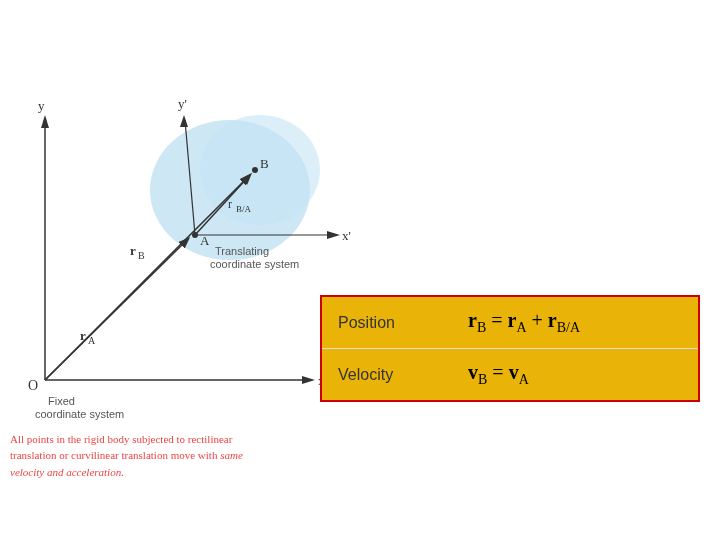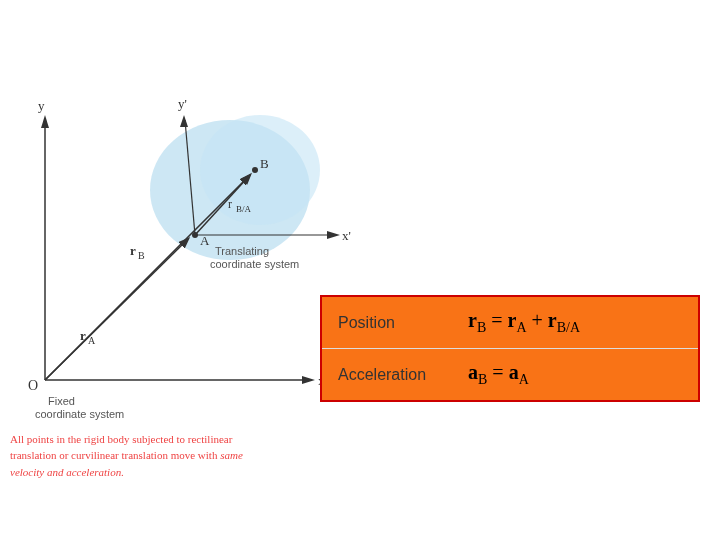--- a/index.html
+++ b/index.html
@@ -38,21 +38,21 @@
     .left-text-block em {
       font-style: italic;
     }
 
     .info-table-container {
       position: absolute;
       top: 295px;
       left: 320px;
       width: 380px;
       border: 2px solid #cc0000;
-      background: #f97316;
+      background: #eab308;
     }
 
     .info-table {
       width: 100%;
       border-collapse: collapse;
     }
 
     .info-table tr {
       border-bottom: 1px solid #ddd;
     }
@@ -158,22 +158,22 @@
   <table class="info-table">
     <tbody>
 
       <tr>
         <td class="label-cell">Position</td>
         <td class="formula-cell">
           <span class="math"><b>r</b><sub>B</sub> = <b>r</b><sub>A</sub> + <b>r</b><sub>B/A</sub></span>
         </td>
       </tr>
 
-
       <tr>
-        <td class="label-cell">Acceleration</td>
+        <td class="label-cell">Velocity</td>
         <td class="formula-cell">
-          <span class="math"><b>a</b><sub>B</sub> = <b>a</b><sub>A</sub></span>
+          <span class="math"><b>v</b><sub>B</sub> = <b>v</b><sub>A</sub></span>
         </td>
       </tr>
+
     </tbody>
   </table>
 </div>
 
 </body></html>

